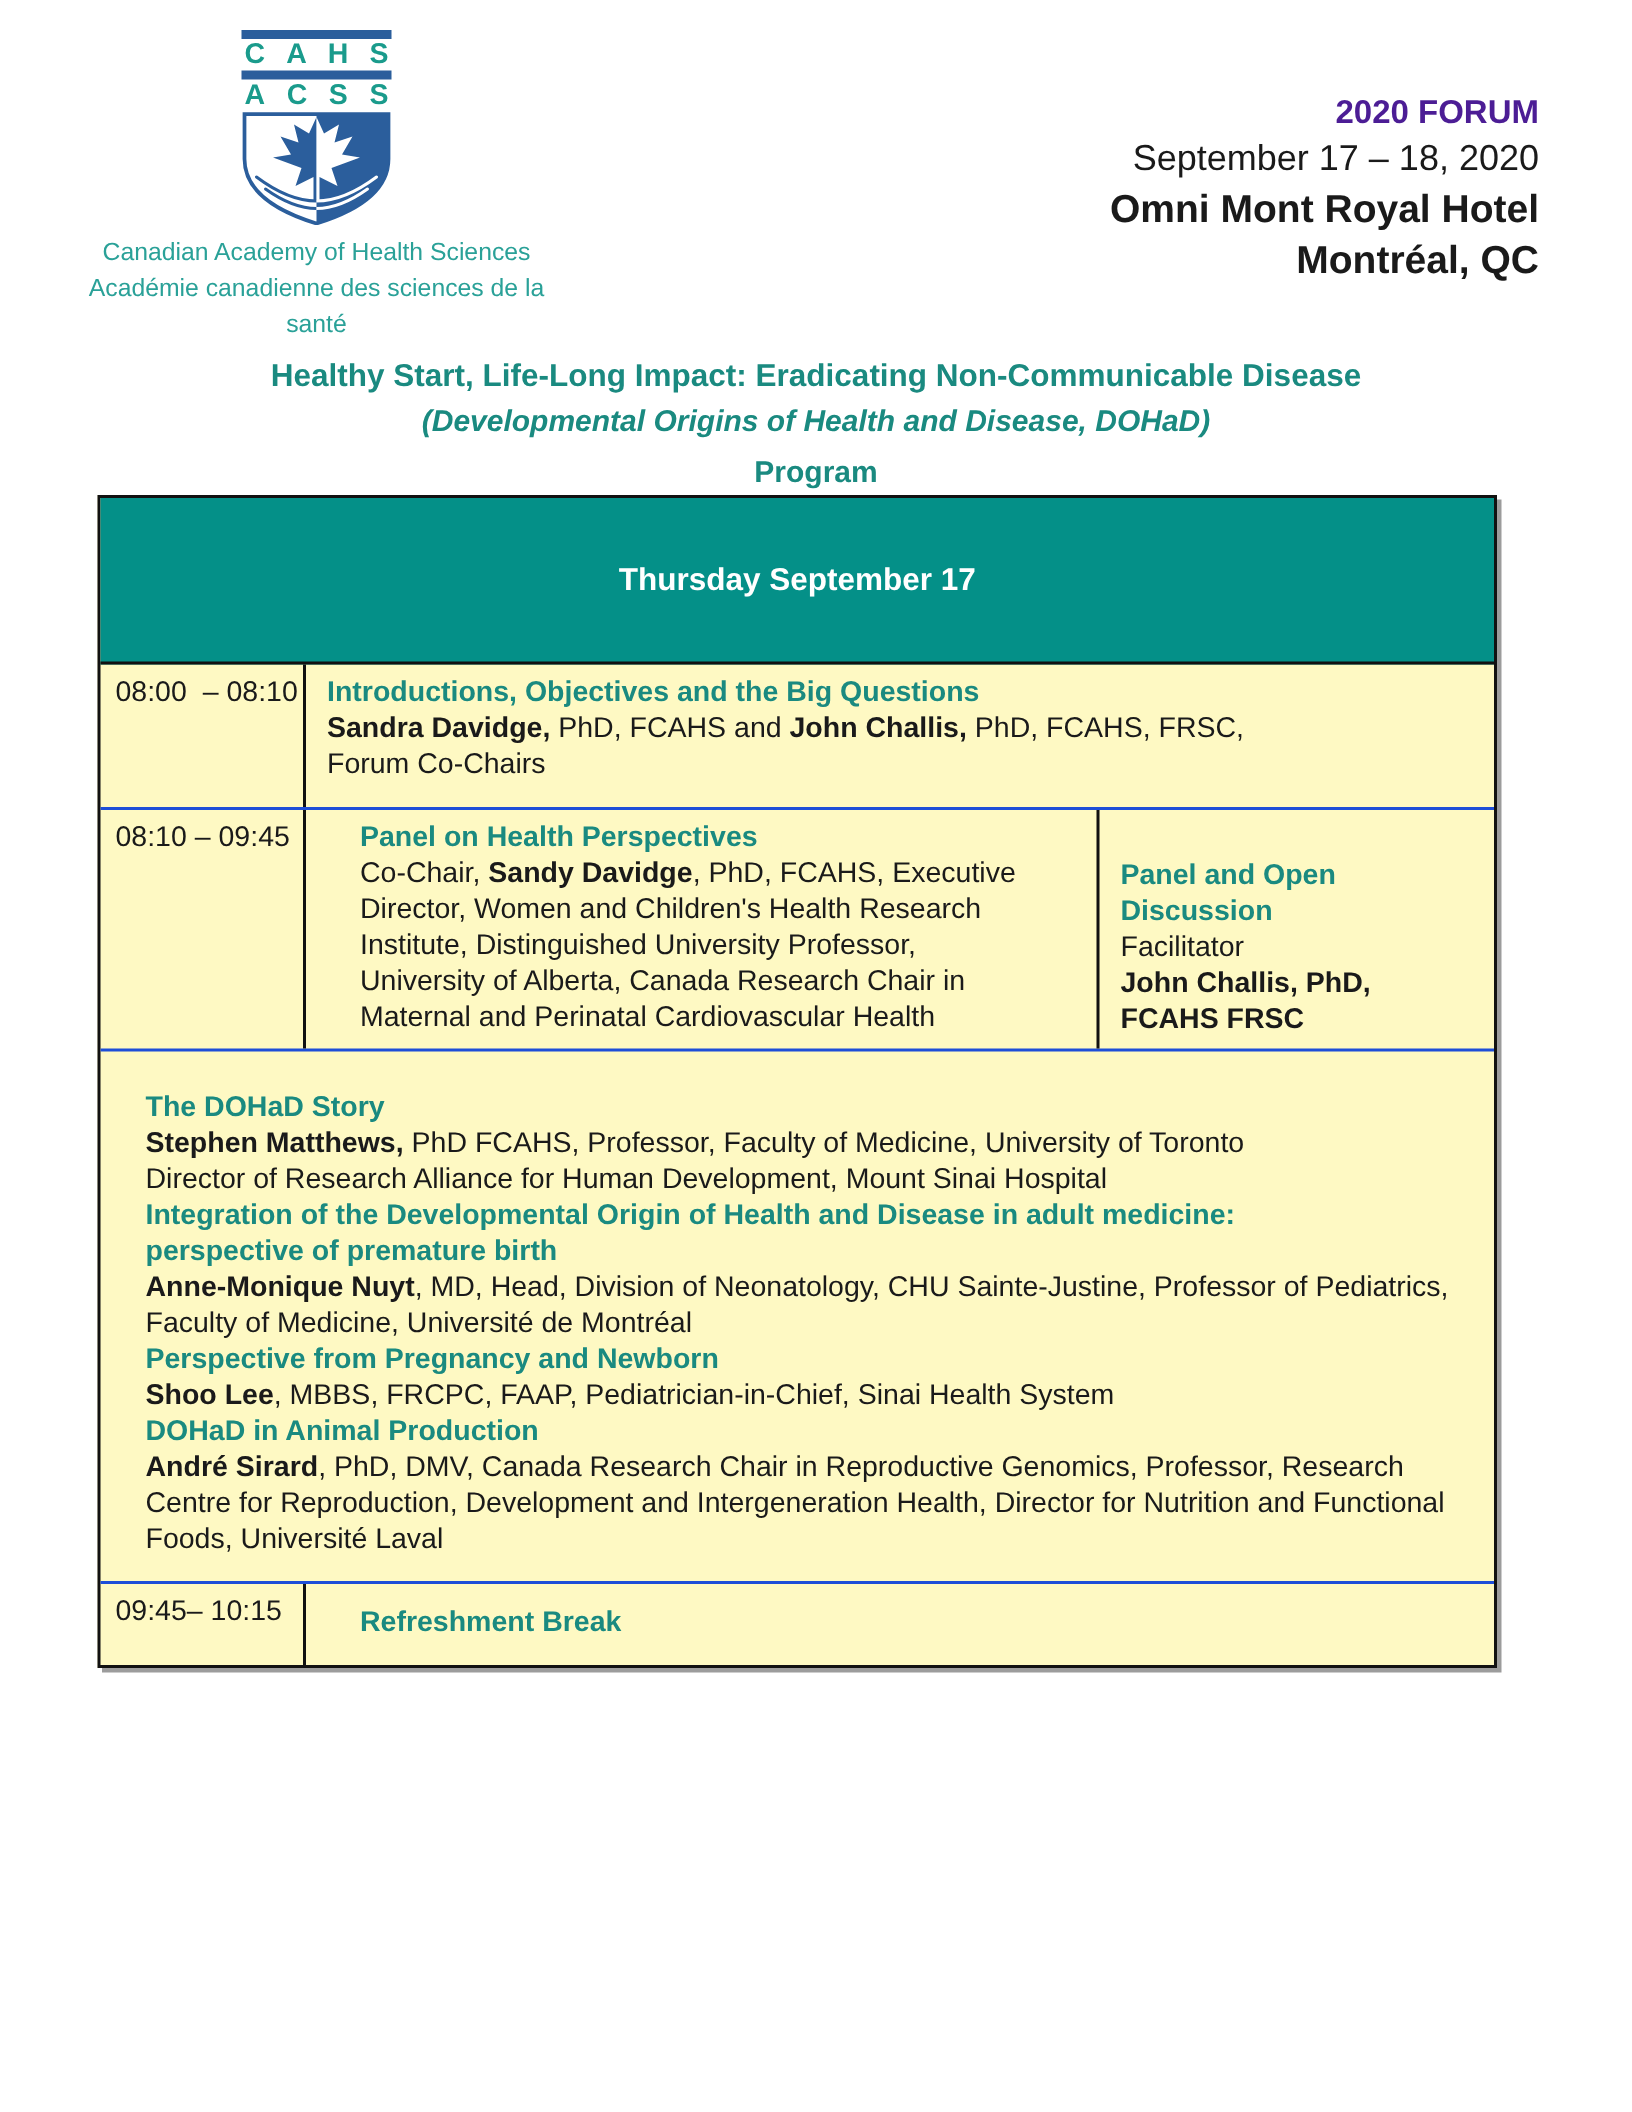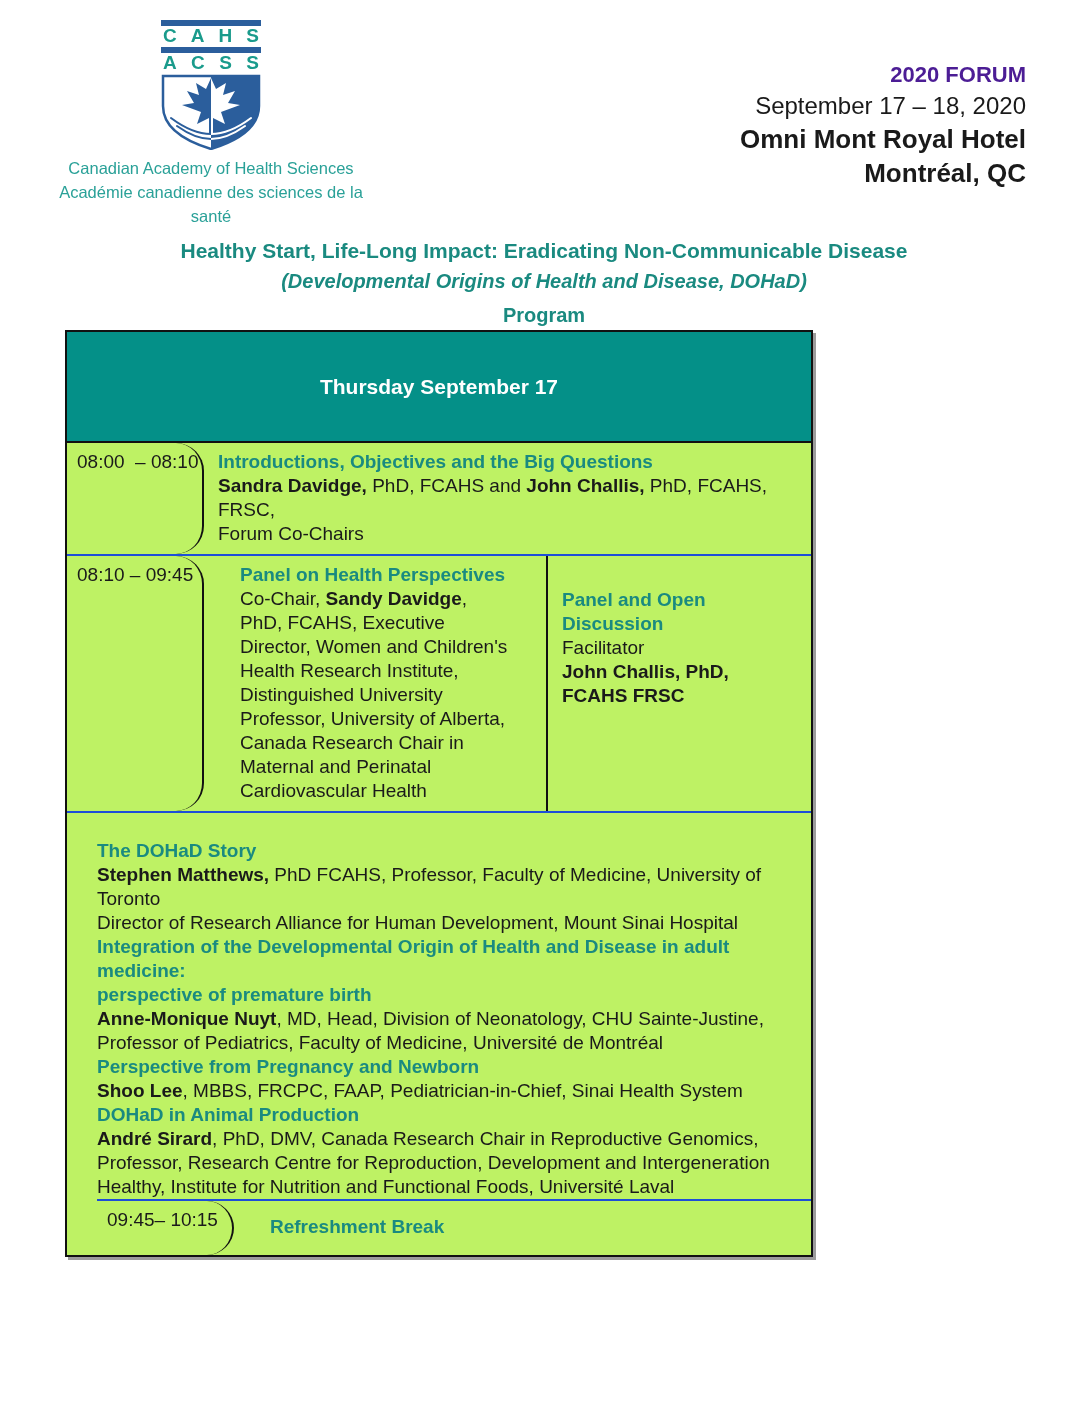--- a/index.html
+++ b/index.html
@@ -23,38 +23,38 @@
   .event-city  { font-size:26px; font-weight:bold; line-height:34px; }
 
   
   .titles { position:absolute; left:0; right:0; top:238px; text-align:center; color:#1a8a80; }
   .prog-title { font-weight:bold; font-size:21px; line-height:26px; }
   .prog-subtitle { font-weight:bold; font-style:italic; font-size:20px; line-height:26px; margin-top:4px; }
   .prog-label { font-weight:bold; font-size:20px; line-height:26px; margin-top:8px; }
 
   
   .schedule {
-    position:absolute; left:65px; top:330px; width:748px;
-    border:2px solid #111; background:#bef264;
+    position:absolute; left:65px; top:330px; width:933px;
+    border:2px solid #111; background:#fef9c3;
     box-shadow:3px 3px 0 #9c9c9c;
   }
   .day-banner {
     height:111px; background:#049088; border-bottom:2px solid #111;
     display:flex; align-items:center; justify-content:center;
     color:#ffffff; font-weight:bold; font-size:21px;
   }
   .row { display:flex; align-items:stretch; }
   .row + .row { border-top:2px solid #1d4ed8;gap:22px; }
   .r1 { min-height:95px; }
   .r2 { min-height:146px; }
   .r3 { min-height:355px; }
-  .r4 { min-height:56px;margin-left:30px; }
+  .r4 { min-height:56px; }
   .time {
     width:137px; flex:0 0 137px; border-right:2px solid #111;
-    padding:7px 4px 0 10px; white-space:pre; font-size:19px;border-radius:28px;
+    padding:7px 4px 0 10px; white-space:pre; font-size:19px;
   }
   .cell { flex:1 1 auto; padding:7px 14px 8px 14px; }
   .cell.center { text-align:left; }
   .cell.left { text-align:left; padding-right:10px; }
   .side {
     flex:0 0 265px; width:265px; border-left:2px solid #111;
     padding:32px 12px 0 14px; text-align:left;
   }
   .r3 .cell { padding:26px 30px 0 30px; }
   .r4 .cell { padding:14px 14px 0 14px; }
@@ -144,21 +144,21 @@
       <div class="cell center">
           <div class="line"><span class="b teal">The DOHaD Story</span></div>
           <div class="line"><span class="b">Stephen Matthews,</span><span> PhD FCAHS, Professor, Faculty of Medicine, University of Toronto</span></div>
           <div class="line"><span>Director of Research Alliance for Human Development, Mount Sinai Hospital</span></div>
           <div class="line"><span class="b teal">Integration of the Developmental Origin of Health and Disease in adult medicine:</span></div>
           <div class="line"><span class="b teal">perspective of premature birth</span></div>
           <div class="line"><span class="b">Anne-Monique Nuyt</span><span>, MD, Head, Division of Neonatology, CHU Sainte-Justine, Professor of Pediatrics, Faculty of Medicine, Université de Montréal</span></div>
           <div class="line"><span class="b teal">Perspective from Pregnancy and Newborn</span></div>
           <div class="line"><span class="b">Shoo Lee</span><span>, MBBS, FRCPC, FAAP, Pediatrician-in-Chief, Sinai Health System</span></div>
           <div class="line"><span class="b teal">DOHaD in Animal Production</span></div>
-          <div class="line"><span class="b">André Sirard</span><span>, PhD, DMV, Canada Research Chair in Reproductive Genomics, Professor, Research Centre for Reproduction, Development and Intergeneration Healthy, Institute for Nutrition and Functional Foods, Université Laval</span></div>
+          <div class="line"><span class="b">André Sirard</span><span>, PhD, DMV, Canada Research Chair in Reproductive Genomics, Professor, Research Centre for Reproduction, Development and Intergeneration Health, Director for Nutrition and Functional Foods, Université Laval</span></div>
         </div>
     </div>
 
     <div class="row r4">
       <div class="time">09:45– 10:15</div>
       <div class="cell center">
           <div class="line"><span class="b teal">Refreshment Break</span></div>
         </div>
     </div>
 

